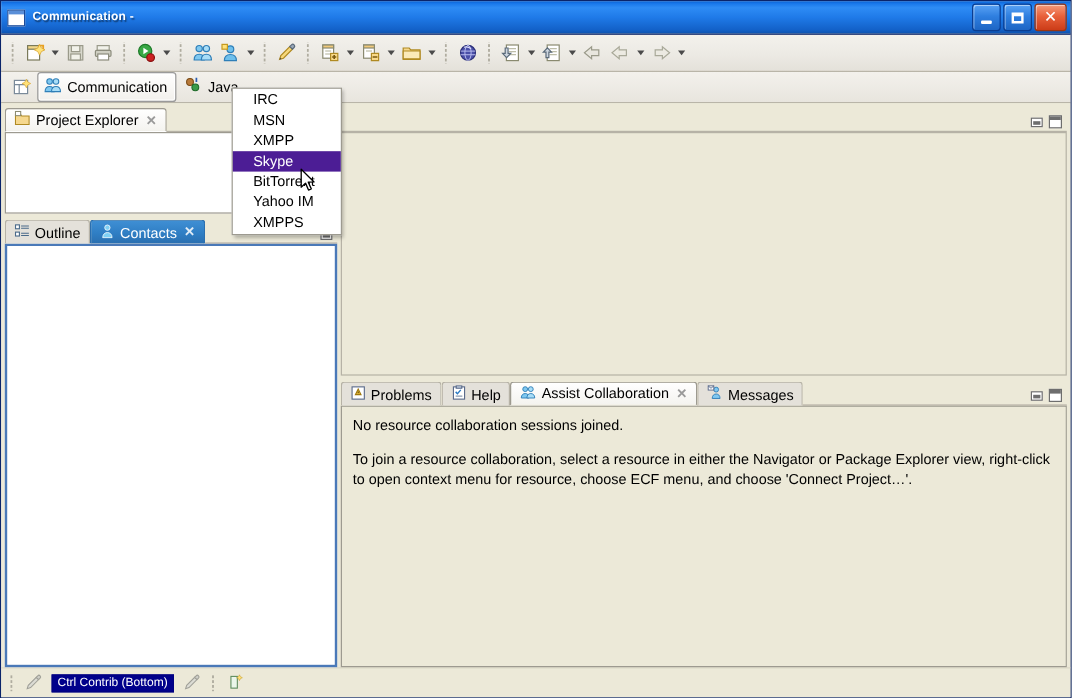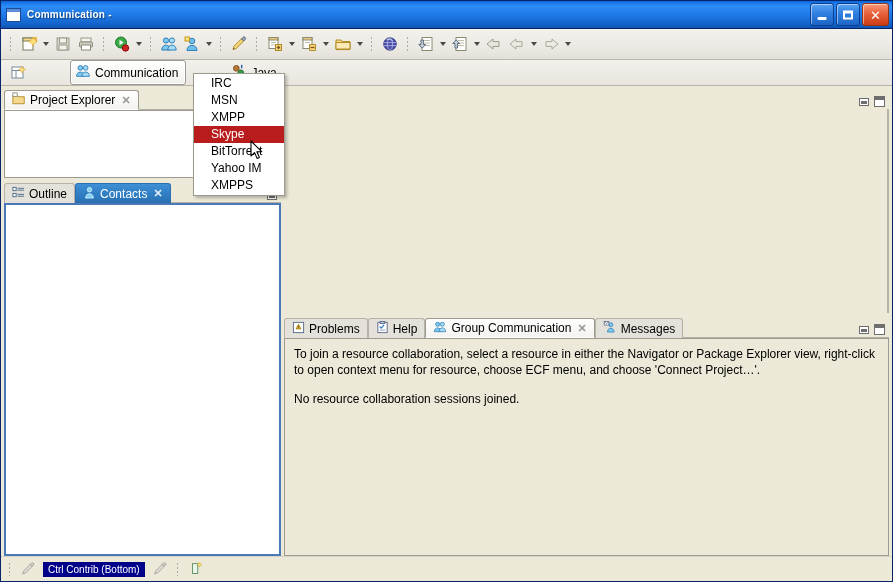--- a/index.html
+++ b/index.html
@@ -74,30 +74,30 @@
   .arrowdn{width:10px;height:22px;flex:0 0 10px;display:flex;align-items:center;justify-content:center;}
   .arrowdn:after{content:"";border-left:3.5px solid transparent;border-right:3.5px solid transparent;border-top:4px solid #4a4a4a;}
   
   .perspbar{
     height:25px;flex:0 0 25px;display:flex;align-items:center;
     background:linear-gradient(180deg,#f3f1ec 0%,#e8e5de 100%);
     padding-left:6px;gap:2px;border-bottom:1px solid #b9b5a8;
   }
   .persp-btn{
     display:flex;align-items:center;gap:4px;padding:2px 7px 2px 4px;
-    border-radius:3px;font-size:12px;white-space:nowrap;margin-left:39px;
+    border-radius:3px;font-size:12px;white-space:nowrap;
   }
   .persp-btn.active{
     background:linear-gradient(180deg,#ffffff 0%,#f2f0ec 100%);
     border:1px solid #9a9a9a;box-shadow:0 0 0 1px #fff inset;
   }
   
   .body{flex:1 1 auto;display:flex;position:relative;background:#ece9d8;padding:2px 3px 0 3px;gap:3px;min-height:0;}
   .col-left{width:277px;flex:0 0 277px;display:flex;flex-direction:column;gap:3px;min-height:0;}
-  .col-right{flex:1 1 auto;display:flex;flex-direction:column;gap:3px;min-height:0;align-items:flex-end;}
+  .col-right{flex:1 1 auto;display:flex;flex-direction:column;gap:3px;min-height:0;}
   .pane{display:flex;flex-direction:column;min-height:0;}
   .tabrow{height:22px;flex:0 0 22px;display:flex;align-items:flex-end;position:relative;}
   .tab{
     display:flex;align-items:center;gap:4px;height:20px;padding:0 7px;
     font-size:12px;white-space:nowrap;box-sizing:border-box;
     border:1px solid #b6b2a6;border-bottom:none;background:#e4e1da;
     border-radius:3px 3px 0 0;color:#000;margin-top:16px;
   }
   .tab.active{
     background:linear-gradient(180deg,#3f8fd4 0%,#2f7ec4 55%,#2a6fb0 100%);
@@ -135,21 +135,21 @@
     border:1px solid #000080;white-space:nowrap;
   }
   
   .dropdown{
     position:absolute;left:192px;top:72px;width:90px;
     background:#fff;border:1px solid #9d9a90;
     box-shadow:2px 2px 3px rgba(0,0,0,.25);
     z-index:50;padding:1px 0;
   }
   .dd-item{height:17px;line-height:17px;padding:0 6px 0 17px;font-size:12px;color:#000;white-space:nowrap;}
-  .dd-item.sel{background:#b91c1c;color:#fff;}
+  .dd-item.sel{background:#4c1d95;color:#fff;}
   .cursor{position:absolute;left:249px;top:139px;z-index:60;}
 </style>
 </head>
 <body>
 
 <div class="window">
 
   <div class="titlebar">
     <div class="title-icon"></div>
     <div class="title-text">Communication -</div>
@@ -446,21 +446,21 @@
           </div>
           <div class="tab active light">
             <span>
               <svg width="14" height="14" viewBox="0 0 18 18">
                   <circle cx="6" cy="5.5" r="2.6" fill="#7fc8f0" stroke="#2f7fb8"></circle>
                   <path d="M1.8 15 c0-3.2 1.9-4.8 4.2-4.8 s4.2 1.6 4.2 4.8z" fill="#7fc8f0" stroke="#2f7fb8"></path>
                   <circle cx="12" cy="5.5" r="2.6" fill="#a8ddf7" stroke="#2f7fb8"></circle>
                   <path d="M7.8 15 c0-3.2 1.9-4.8 4.2-4.8 s4.2 1.6 4.2 4.8z" fill="#a8ddf7" stroke="#2f7fb8"></path>
                 </svg>
             </span>
-            <span>Group Communication</span>
+            <span>Assist Collaboration</span>
             <span class="x" style="color:#8a8a8a;">✕</span>
           </div>
           <div class="tab">
             <span>
               <svg width="14" height="14" viewBox="0 0 18 18">
                   <circle cx="10" cy="6" r="2.6" fill="#7fc8f0" stroke="#2f7fb8"></circle>
                   <path d="M5.8 15.5 c0-3.2 1.9-4.8 4.2-4.8 s4.2 1.6 4.2 4.8z" fill="#7fc8f0" stroke="#2f7fb8"></path>
                   <rect x="1.5" y="2" width="6" height="4.5" fill="#fff" stroke="#5a6a8a"></rect>
                   <path d="M1.5 2 l3 2.6 l3-2.6" fill="none" stroke="#5a6a8a"></path>
                 </svg>
@@ -468,22 +468,22 @@
             <span>Messages</span>
           </div>
           <div class="tabfill"></div>
           <div class="tab-ctrls">
             <div class="ic-min"></div>
             <div class="ic-max"></div>
           </div>
         </div>
         <div class="pane-body" style="background:#ece9d8;">
           <div class="view-text">
+            <p>No resource collaboration sessions joined.</p>
             <p>To join a resource collaboration, select a resource in either the Navigator or Package Explorer view, right-click to open context menu for resource, choose ECF menu, and choose 'Connect Project…'.</p>
-            <p>No resource collaboration sessions joined.</p>
           </div>
         </div>
       </div>
     </div>
   </div>
 
   <div class="statusbar">
     <div class="sb-grip"></div>
     <div class="tb">
       <svg width="16" height="16" viewBox="0 0 18 18">

